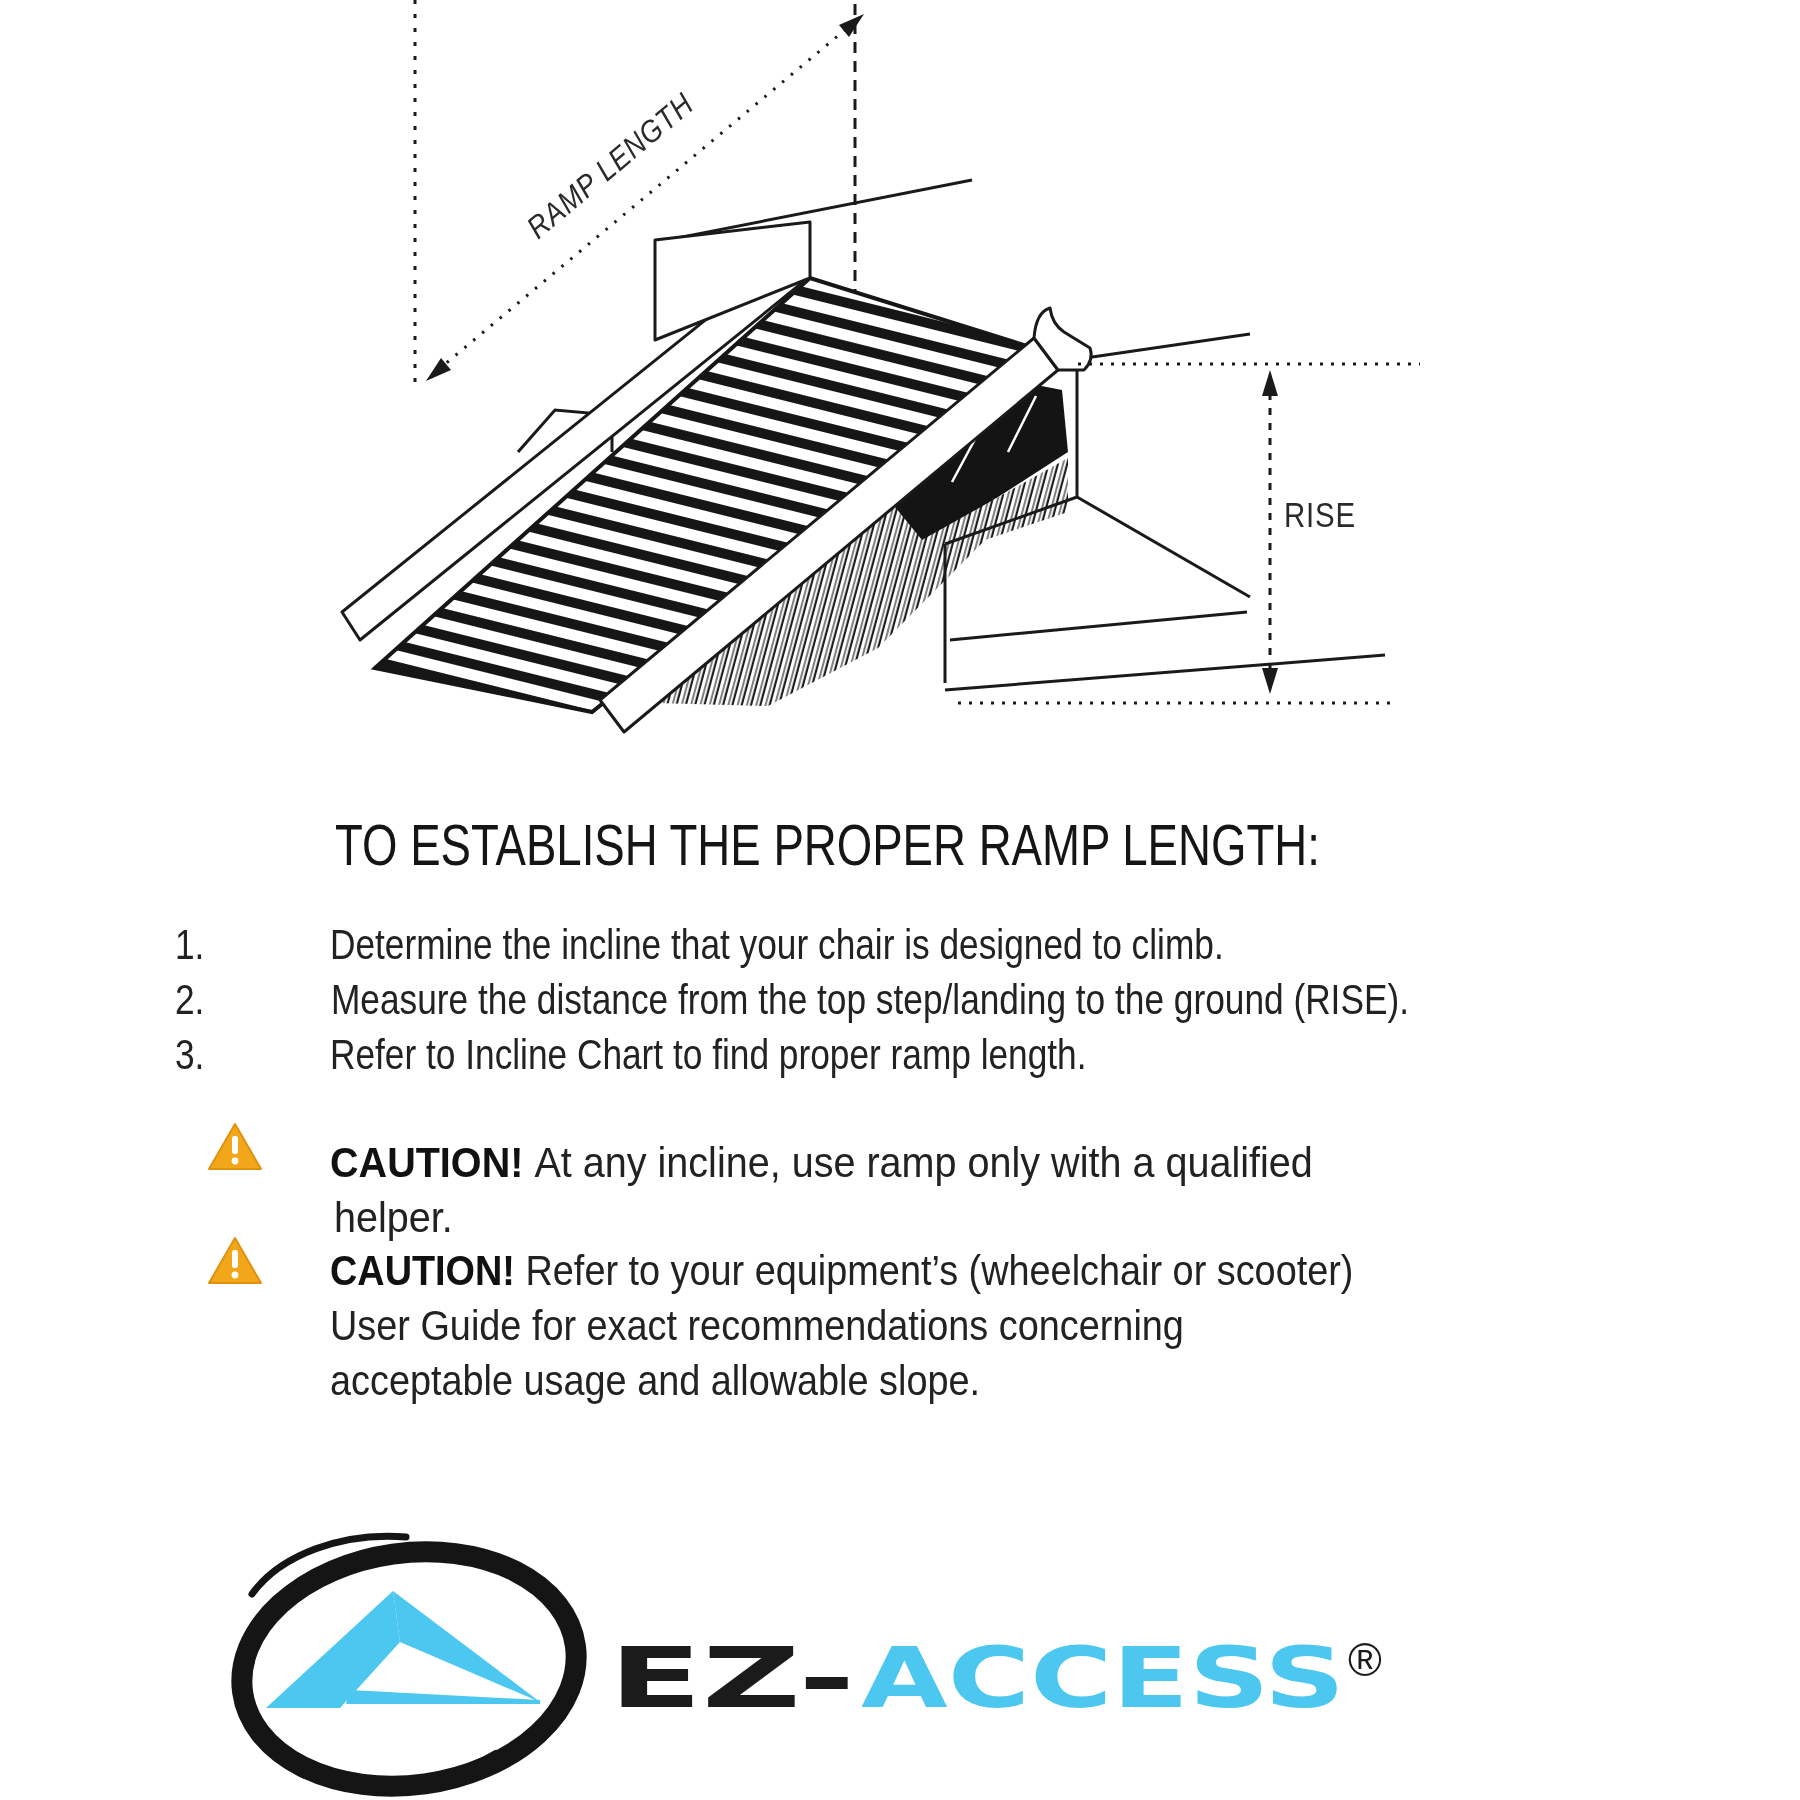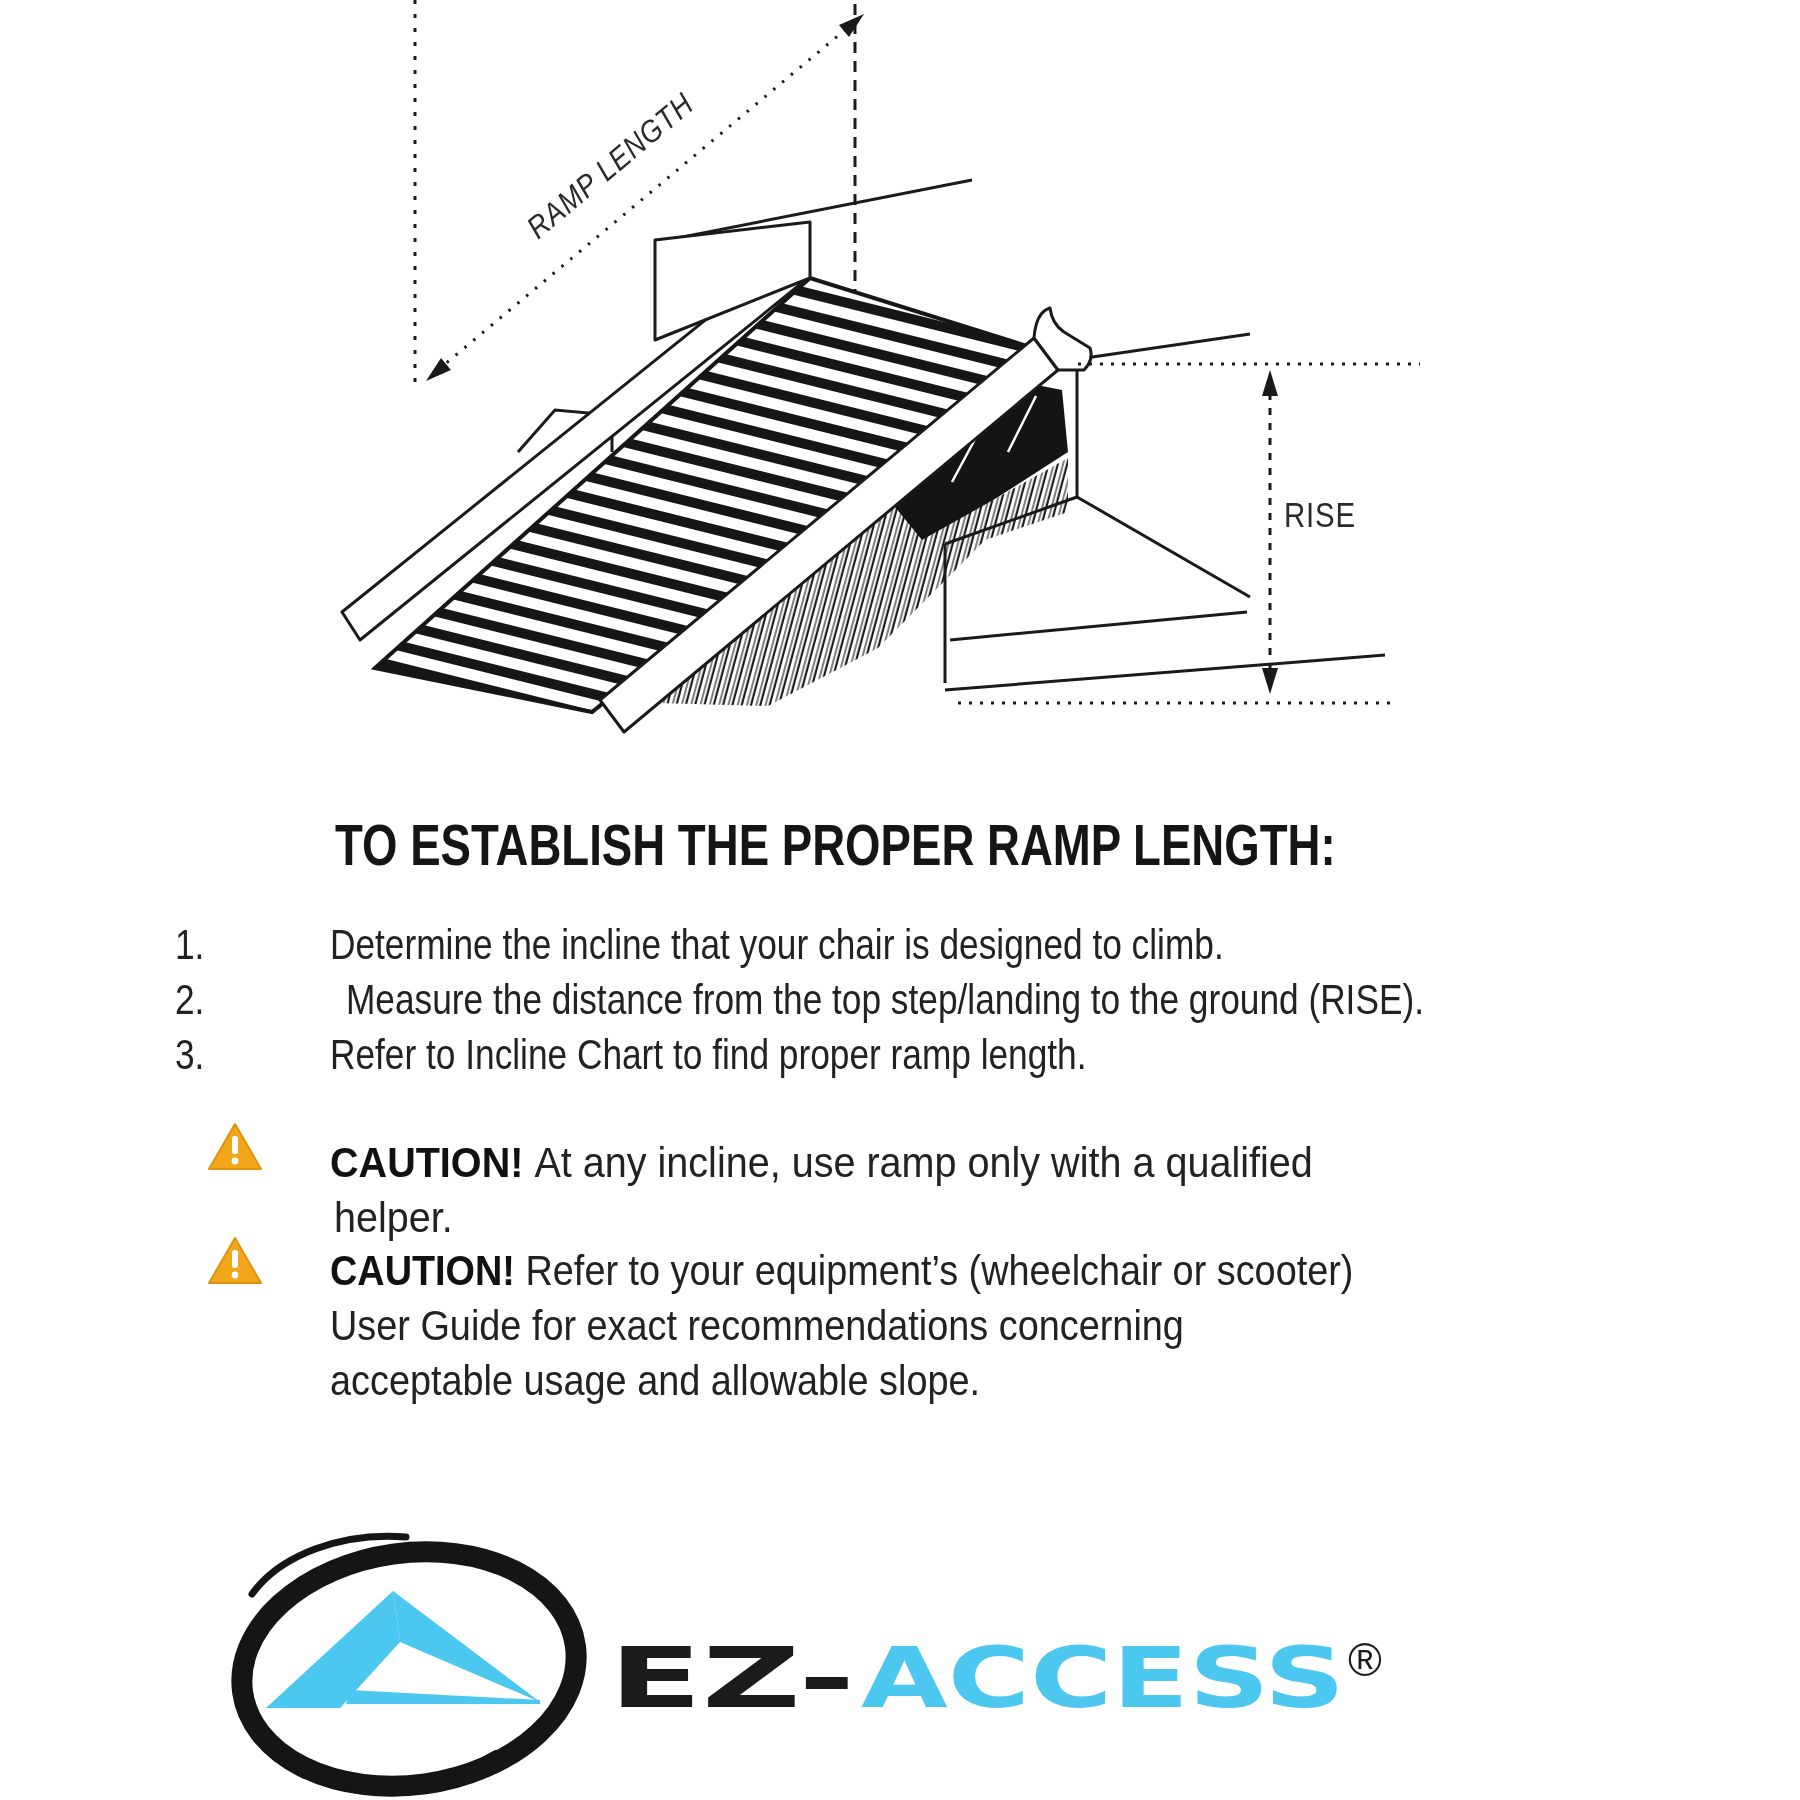--- a/index.html
+++ b/index.html
@@ -5,21 +5,21 @@
   html,body{margin:0;padding:0;background:#ffffff;}
   .page{position:relative;width:1800px;height:1800px;background:#fff;overflow:hidden;
         font-family:"Liberation Sans", sans-serif;color:#1e1e1e;}
   .abs{position:absolute;}
   .nowrap{white-space:nowrap;}
   .cx{display:inline-block;transform-origin:0 50%;}
   .sx80{transform:scaleX(.80);}
   .sx82{transform:scaleX(.82);}
   .sx88{transform:scaleX(.88);}
   .sx92{transform:scaleX(.92);}
-  .heading{font-size:57px;font-weight:bold;letter-spacing:0;color:#151515;}
+  .heading{font-size:57px;font-weight:normal;letter-spacing:0;color:#151515;}
   .body-txt{font-size:43px;line-height:48px;color:#222;}
   .bold{font-weight:bold;color:#111;}
   svg text{font-family:"Liberation Sans", sans-serif;}
   .logo-word{font-family:"DejaVu Sans", sans-serif;font-weight:bold;}
 </style>
 </head>
 <body>
 
 <div class="page">
 
@@ -85,21 +85,21 @@
   </div>
 
   <div>
     <div class="abs body-txt" style="left:175px;top:920px">
       <span class="cx sx82">1.</span></div>
     <div class="abs body-txt nowrap" style="left:330px;top:920px">
       <span class="cx sx82">Determine the incline that your chair is designed to climb.</span></div>
 
     <div class="abs body-txt" style="left:175px;top:975px">
       <span class="cx sx82">2.</span></div>
-    <div class="abs body-txt nowrap" style="left:346px;top:975px">
+    <div class="abs body-txt nowrap" style="left:331px;top:975px">
       <span class="cx sx82">Measure the distance from the top step/landing to the ground (RISE).</span></div>
 
     <div class="abs body-txt" style="left:175px;top:1030px">
       <span class="cx sx82">3.</span></div>
     <div class="abs body-txt nowrap" style="left:330px;top:1030px">
       <span class="cx sx82">Refer to Incline Chart to find proper ramp length.</span></div>
   </div>
 
   <svg class="abs" style="left:205px;top:1120px" width="60" height="54" viewBox="0 0 60 54">
     <path d="M30,4 L56,49 L4,49 Z" fill="#F2A71B" stroke="#E0920F" stroke-width="2" stroke-linejoin="round"></path>

